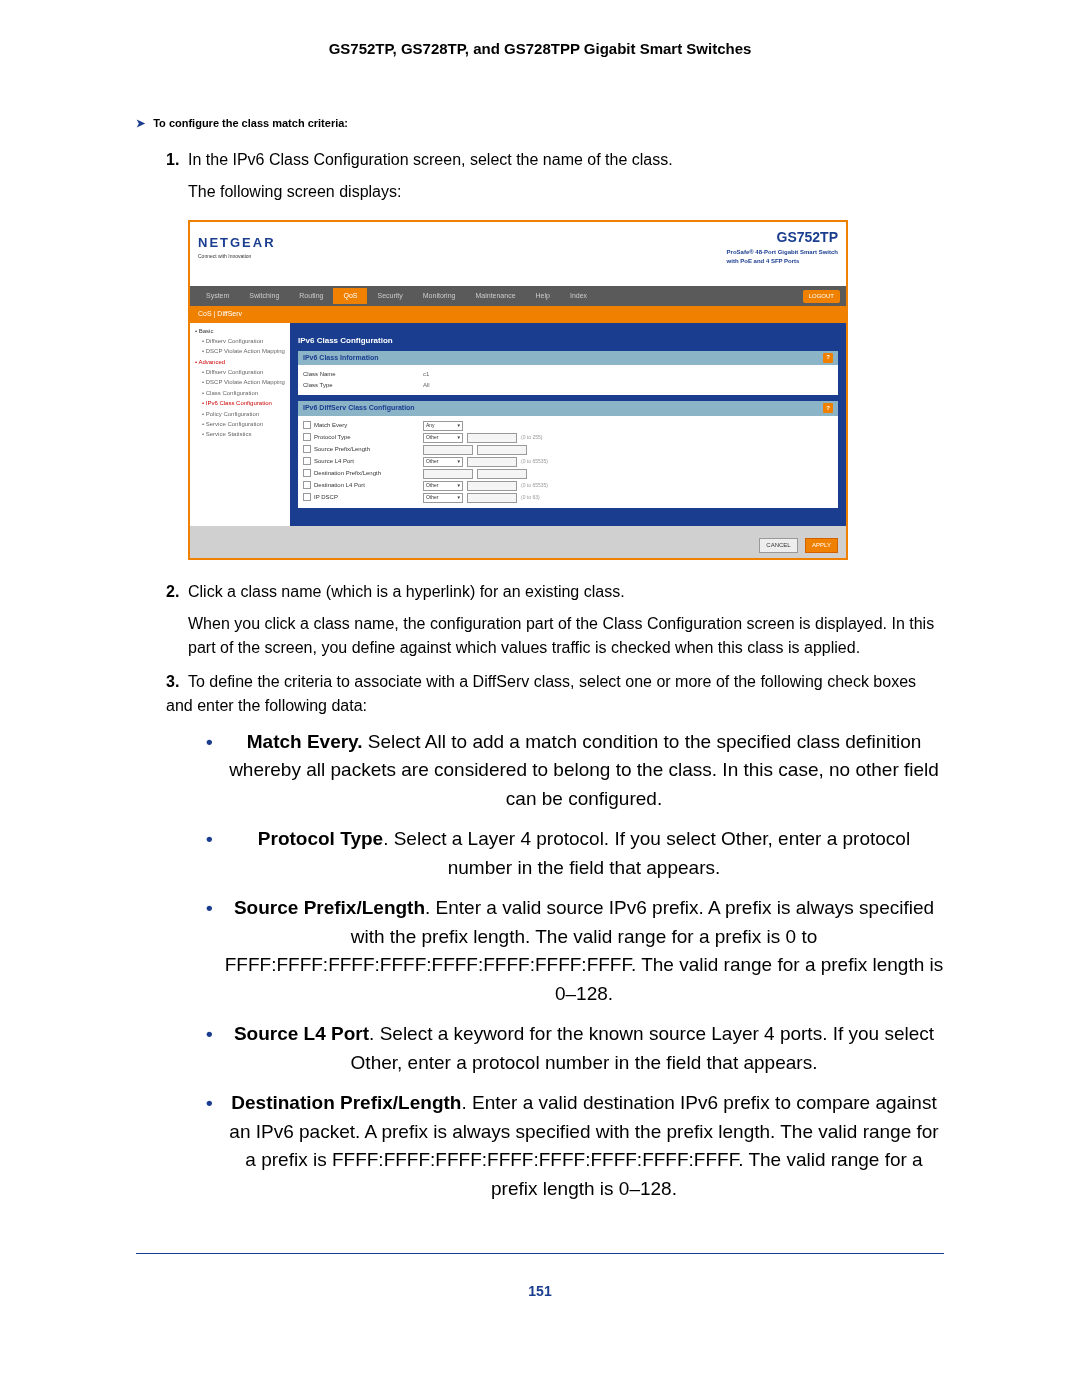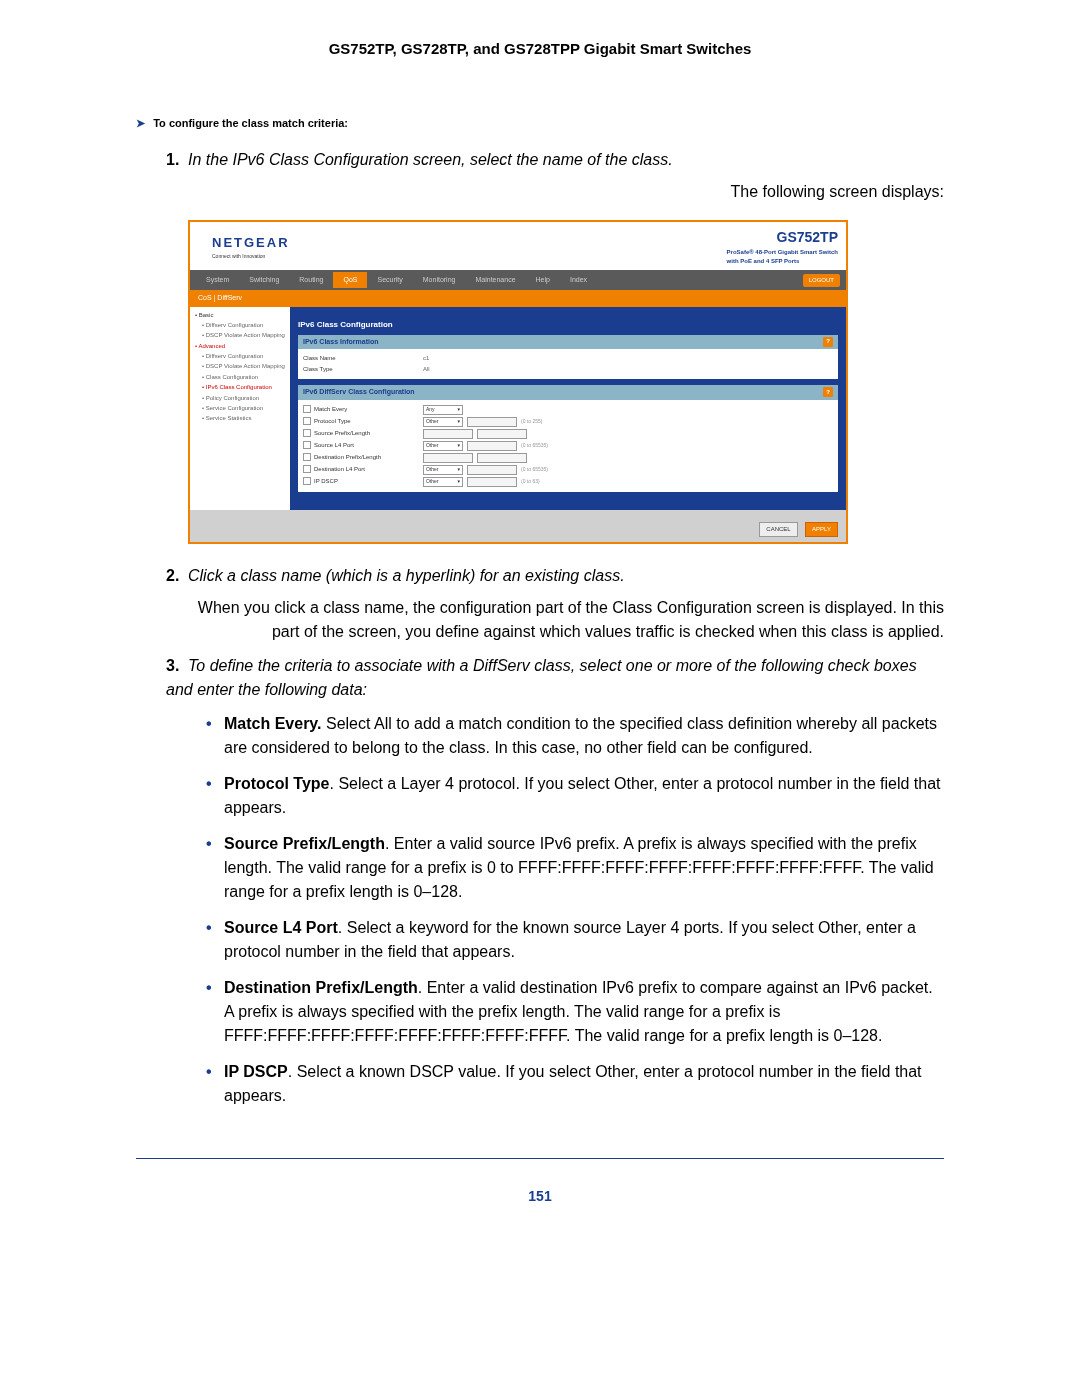--- a/index.html
+++ b/index.html
@@ -4,29 +4,29 @@
 <style>
   * { margin: 0; padding: 0; box-sizing: border-box; }
   body { background: #fff; font-family: Arial, Helvetica, sans-serif; color: #000; }
   .page { width: 1048px; margin: 0 auto; padding: 40px 120px 30px 120px; }
   .doc-header { text-align: center; font-size: 15px; font-weight: bold; margin-bottom: 60px; }
   .procedure-title { font-size: 11px; font-weight: bold; margin-bottom: 18px; }
   .procedure-title .arrow { color: #1a3d8f; margin-right: 8px; }
   ol.steps { list-style: none; padding-left: 30px; }
   ol.steps > li { font-size: 16px; line-height: 1.5; margin-bottom: 10px; }
   ol.steps > li > .num { font-weight: bold; display: inline-block; width: 22px; }
-  ol.steps > li > .step-body { display: inline; font-style: italic; }
-  .step-para { margin-left: 22px; margin-top: 8px; font-size: 16px; line-height: 1.5; text-align: right; }
+  ol.steps > li > .step-body { display: inline; }
+  .step-para { margin-left: 22px; margin-top: 8px; font-size: 16px; line-height: 1.5; }
   ul.bullets { list-style: none; margin-left: 40px; margin-top: 10px; }
-  ul.bullets > li { font-size: 16px; line-height: 1.5; margin-bottom: 12px; position: relative; padding-left: 18px; }
+  ul.bullets > li { font-size: 19px; line-height: 1.5; margin-bottom: 12px; position: relative; padding-left: 18px; text-align: center; }
   ul.bullets > li::before { content: "•"; color: #1a3d8f; font-weight: bold; position: absolute; left: 0; top: 0; }
   .bold { font-weight: bold; }
   .screenshot-wrap { margin: 16px 0 20px 22px; }
   .screenshot { border: 2px solid #f08000; width: 660px; background: #fff; font-family: Verdana, Arial, sans-serif; }
-  .ss-top { display: flex; justify-content: space-between; align-items: center; padding: 5px 8px 4px 8px; margin-left: 14px; }
+  .ss-top { display: flex; justify-content: space-between; align-items: center; padding: 5px 8px 20px 8px; }
   .ss-logo { color: #1a3d8f; font-weight: bold; letter-spacing: 2px; font-size: 13px; }
   .ss-logo-sub { font-size: 5px; color: #333; letter-spacing: 0; font-weight: normal; }
   .ss-model { text-align: right; font-size: 14px; font-weight: bold; color: #1a3d8f; }
   .ss-model-sub { font-size: 6px; color: #1a3d8f; font-weight: bold; }
   .ss-tabs { background: #5a5a5a; display: flex; align-items: center; padding: 0 6px; height: 20px; position: relative; }
   .ss-tab { font-size: 7px; color: #ccc; padding: 3px 10px; cursor: pointer; }
   .ss-tab.active { background: #f08000; color: #fff; }
   .ss-logout { margin-left: auto; background: #f08000; color: #fff; font-size: 6px; padding: 2px 6px; border-radius: 2px; }
   .ss-subtabs { background: #f08000; padding: 3px 8px; font-size: 7px; color: #fff; }
   .ss-body { display: flex; background: #1a3d8f; min-height: 200px; }
@@ -205,19 +205,18 @@
     </li>
 
     <li>
       <span class="num">3.</span><span class="step-body">To define the criteria to associate with a DiffServ class, select one or more of the following check boxes and enter the following data:</span>
       <ul class="bullets">
         <li><span class="bold">Match Every.</span><span> Select All to add a match condition to the specified class definition whereby all packets are considered to belong to the class. In this case, no other field can be configured.</span></li>
         <li><span class="bold">Protocol Type</span><span>. Select a Layer 4 protocol. If you select Other, enter a protocol number in the field that appears.</span></li>
         <li><span class="bold">Source Prefix/Length</span><span>. Enter a valid source IPv6 prefix. A prefix is always specified with the prefix length. The valid range for a prefix is 0 to FFFF:FFFF:FFFF:FFFF:FFFF:FFFF:FFFF:FFFF. The valid range for a prefix length is 0–128.</span></li>
         <li><span class="bold">Source L4 Port</span><span>. Select a keyword for the known source Layer 4 ports. If you select Other, enter a protocol number in the field that appears.</span></li>
         <li><span class="bold">Destination Prefix/Length</span><span>. Enter a valid destination IPv6 prefix to compare against an IPv6 packet. A prefix is always specified with the prefix length. The valid range for a prefix is FFFF:FFFF:FFFF:FFFF:FFFF:FFFF:FFFF:FFFF. The valid range for a prefix length is 0–128.</span></li>
-        <li><span class="bold">IP DSCP</span><span>. Select a known DSCP value. If you select Other, enter a protocol number in the field that appears.</span></li>
       </ul>
     </li>
   </ol>
 
   <div class="page-footer">151</div>
 </div>
 
 </body></html>

